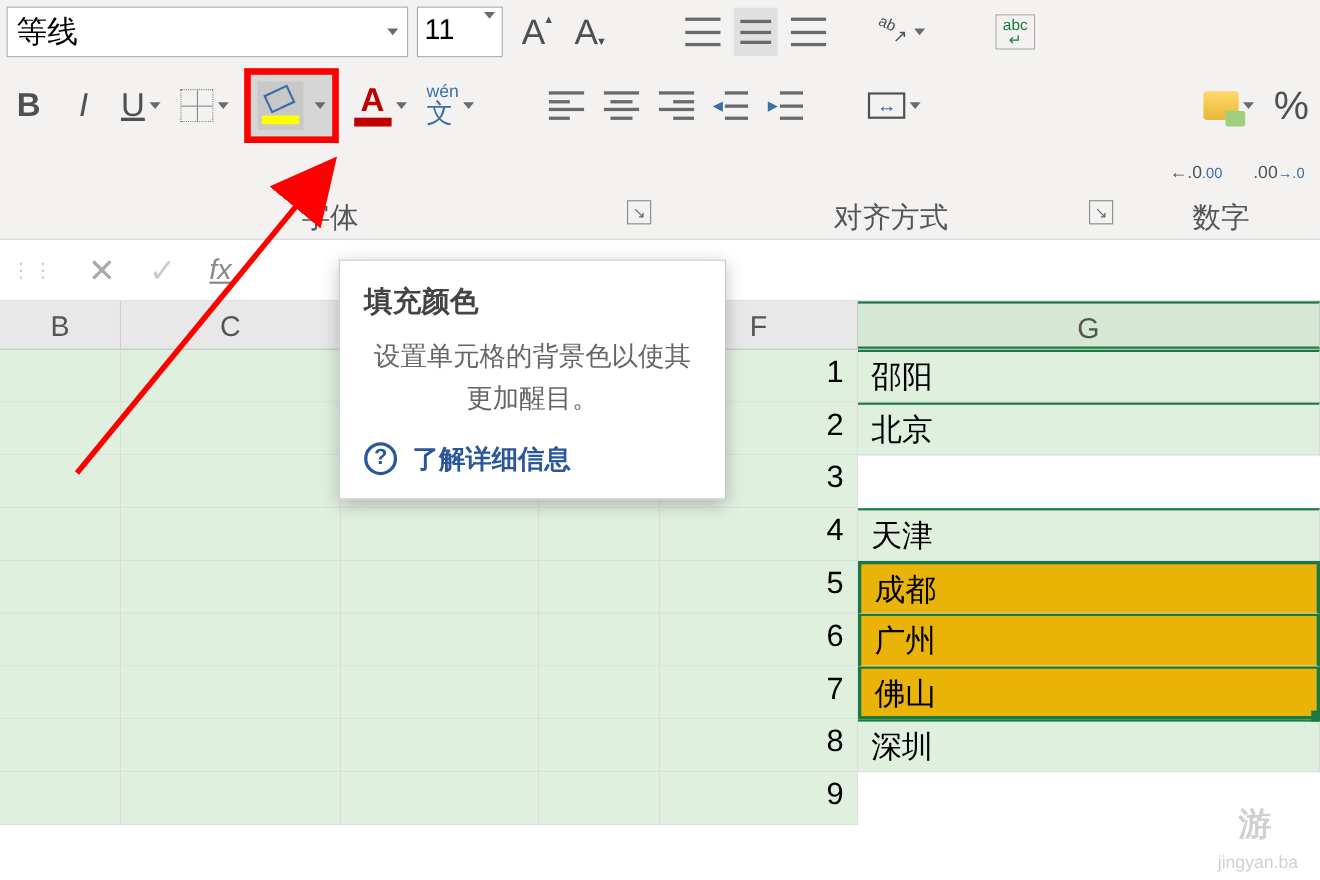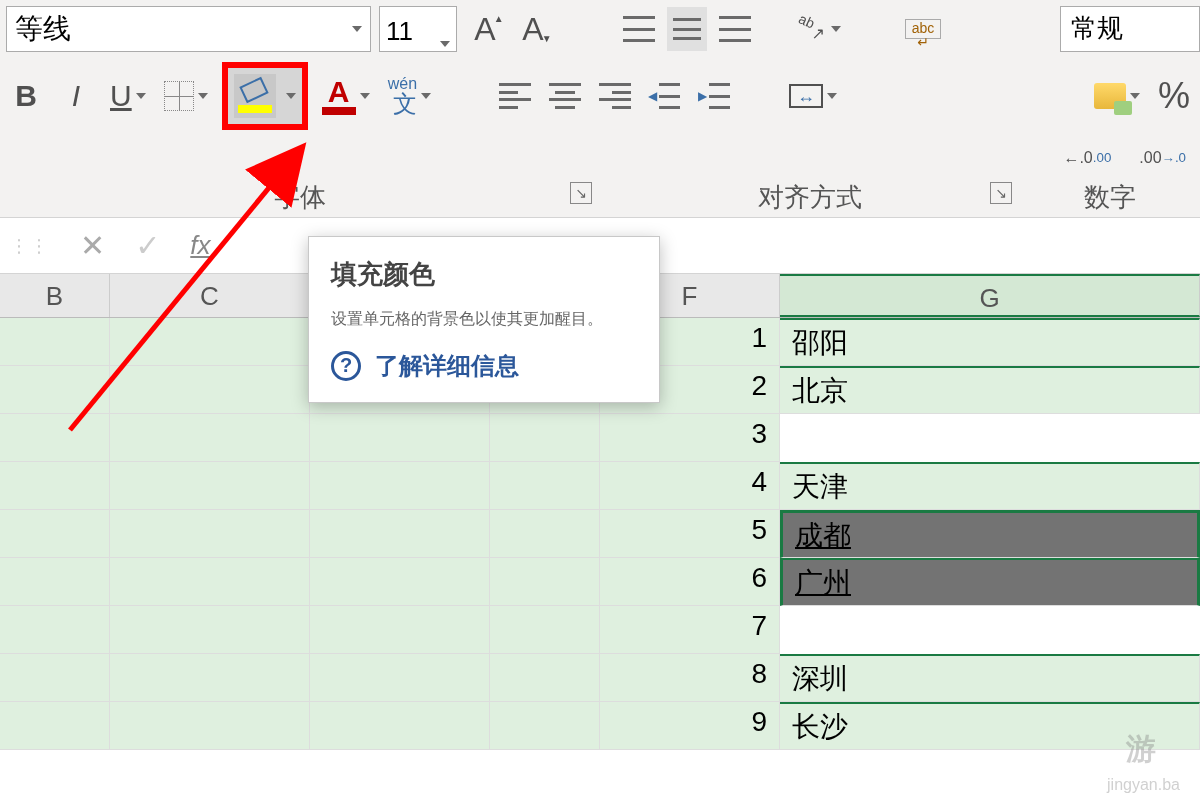--- a/index.html
+++ b/index.html
@@ -3,21 +3,21 @@
 <meta charset="utf-8">
 <style>
 * { box-sizing: border-box; margin: 0; padding: 0; }
 body { font-family: "Microsoft YaHei", sans-serif; background: #fff; overflow: hidden; width: 1200px; height: 800px; position: relative; }
 
 .ribbon { background: #f3f2f1; border-bottom: 1px solid #d4d4d4; padding: 6px 0 2px 0; }
 .ribbon-row1 { display: flex; align-items: center; gap: 8px; padding: 0 18px 10px 6px; }
 .ribbon-row2 { display: flex; align-items: center; gap: 10px; padding: 0 6px 6px 6px; }
 
 .font-select { width: 365px; height: 46px; border: 1px solid #ababab; background: #fff; font-size: 28px; padding: 4px 8px; display: flex; align-items: center; justify-content: space-between; }
-.size-select { width: 78px; height: 46px; border: 1px solid #ababab; background: #fff; font-size: 26px; padding: 4px 6px; display: flex; align-items: flex-end; justify-content: space-between; }
+.size-select { width: 78px; height: 46px; border: 1px solid #ababab; background: #fff; font-size: 26px; padding: 4px 6px; display: flex; align-items: flex-start; justify-content: space-between; }
 
 .btn { display: inline-flex; align-items: center; justify-content: center; height: 44px; min-width: 40px; padding: 0 4px; cursor: pointer; color: #505050; }
 .dropdown-caret { width: 0; height: 0; border-left: 5px solid transparent; border-right: 5px solid transparent; border-top: 6px solid #6a6a6a; margin-left: 4px; }
 
 .biu { font-size: 30px; }
 .bold { font-weight: bold; }
 .italic { font-style: italic; }
 .underline { text-decoration: underline; }
 
 .borders-icon { width: 30px; height: 30px; border: 1px dotted #888; position: relative; }
@@ -27,40 +27,40 @@
 
 .fill-box { background: #d6d6d6; border: 6px solid #ff0000; padding: 6px; display: flex; align-items: center; gap: 6px; }
 .fill-icon { width: 34px; height: 34px; position: relative; }
 .fill-bucket { width: 24px; height: 18px; border: 2px solid #3b6fa8; transform: rotate(-25deg); position: absolute; top: 2px; left: 4px; }
 .fill-under { position: absolute; bottom: 0; left: 0; right: 0; height: 8px; background: #ffff00; }
 
 .font-color-icon { position: relative; width: 34px; height: 38px; }
 .font-color-A { font-size: 30px; color: #c00000; font-weight: bold; position: absolute; top: -2px; left: 6px; }
 .font-color-under { position: absolute; bottom: 0; left: 0; right: 0; height: 8px; background: #c00000; }
 
-.wen-icon { text-align: right; font-size: 16px; color: #3b6fa8; line-height: 1; }
+.wen-icon { text-align: left; font-size: 16px; color: #3b6fa8; line-height: 1; }
 
 .grow-A, .shrink-A { font-size: 32px; color: #505050; position: relative; }
 .grow-A::after { content: '▲'; font-size: 10px; position: absolute; top: 2px; right: -8px; color: #505050; }
 .shrink-A::after { content: '▼'; font-size: 10px; position: absolute; bottom: 4px; right: -8px; color: #505050; }
 
 .align-icon { width: 32px; height: 26px; display: flex; flex-direction: column; justify-content: space-between; }
 .align-icon span { display: block; height: 3px; background: #6a6a6a; }
 .align-top span:nth-child(1), .align-top span:nth-child(2), .align-top span:nth-child(3) { width: 100%; }
 .align-mid span { width: 100%; }
 .align-mid { background: #e0e0e0; padding: 2px; }
 .al-l span { width: 60%; } .al-l span:nth-child(odd) { width: 100%; }
 .al-c span { width: 60%; margin: 0 auto; } .al-c span:nth-child(odd) { width: 100%; }
 .al-r span { width: 60%; margin-left: auto; } .al-r span:nth-child(odd) { width: 100%; }
 
 .orient-icon { width: 32px; height: 32px; position: relative; }
 .orient-icon::before { content: 'ab'; font-size: 14px; position: absolute; top: 0; left: 4px; transform: rotate(25deg); color: #505050; }
 .orient-icon::after { content: '↗'; position: absolute; bottom: 2px; right: 2px; font-size: 16px; color: #505050; }
 
-.wrap-icon { width: 36px; height: 20px; font-size: 14px; text-align: center; color: #a16207; border: 1px solid #aaa; line-height: 1; padding-top: 1px; }
+.wrap-icon { width: 36px; height: 32px; font-size: 14px; text-align: center; color: #15803d; border: 1px solid #aaa; line-height: 1; padding-top: 1px; }
 
 .indent-icon { width: 30px; height: 26px; display: flex; flex-direction: column; justify-content: space-between; position: relative; }
 .indent-icon span { display: block; height: 3px; width: 70%; background: #6a6a6a; margin-left: auto; }
 .indent-icon::before { position: absolute; left: -2px; top: 50%; transform: translateY(-50%); font-size: 12px; color: #3b6fa8; }
 .dec-indent::before { content: '◀'; }
 .inc-indent::before { content: '▶'; }
 
 .merge-icon { width: 34px; height: 24px; border: 2px solid #505050; position: relative; }
 .merge-icon::before { content: '↔'; position: absolute; left: 50%; top: 50%; transform: translate(-50%,-50%); color: #3b6fa8; font-size: 18px; }
 
@@ -81,28 +81,28 @@
 .col-headers { display: flex; background: #e8e8e8; border-bottom: 1px solid #bbb; height: 44px; }
 .col-h { border-right: 1px solid #ccc; text-align: center; font-size: 26px; color: #555; line-height: 44px; }
 .col-B { width: 110px; } .col-C { width: 200px; } .col-D { width: 180px; } .col-E { width: 110px; } .col-F { width: 180px; } .col-G { width: 420px; }
 .col-G { background: #d4e8d4; border-top: 2px solid #1a7a43; border-bottom: 2px solid #1a7a43; }
 
 .rows { }
 .row { display: flex; height: 48px; }
 .cell { border-right: 1px solid #ddd; border-bottom: 1px solid #ddd; font-size: 28px; padding: 4px 8px; background: #dff0df; }
 .cell-F { text-align: right; padding-right: 12px; }
 .cell-G { padding-left: 12px; }
-.sel { background: #737373; border-left: 3px solid #1a7a43; border-right: 3px solid #1a7a43; text-decoration: underline; }
+.sel { background: #eab308; border-left: 3px solid #1a7a43; border-right: 3px solid #1a7a43; }
 .sel-top { border-top: 3px solid #1a7a43; }
 .sel-bot { border-bottom: 3px solid #1a7a43; position: relative; }
 .sel-bot::after { content: ''; position: absolute; right: -5px; bottom: -5px; width: 10px; height: 10px; background: #1a7a43; }
 
 .tooltip { position: absolute; left: 308px; top: 236px; width: 352px; background: #fff; border: 1px solid #c8c8c8; box-shadow: 0 4px 16px rgba(0,0,0,.25); padding: 20px 22px; z-index: 100; }
 .tooltip h3 { font-size: 26px; color: #444; margin-bottom: 14px; }
-.tooltip p { font-size: 16px; color: #666; line-height: 1.6; margin-bottom: 18px; }
+.tooltip p { font-size: 24px; color: #666; line-height: 1.6; margin-bottom: 18px; text-align: center; }
 .tooltip .learn { display: flex; align-items: center; gap: 14px; color: #2b579a; font-size: 24px; font-weight: bold; }
 .tooltip .q-icon { width: 30px; height: 30px; border: 3px solid #2b579a; border-radius: 50%; display: flex; align-items: center; justify-content: center; font-size: 20px; color: #2b579a; font-weight: bold; }
 
 .arrow-line { position: absolute; left: 60px; top: 140px; width: 260px; height: 300px; pointer-events: none; z-index: 50; }
 
 .number-format { position: absolute; right: 0; top: 6px; width: 140px; height: 46px; border: 1px solid #ababab; background: #fff; font-size: 26px; padding: 4px 10px; }
 .percent-sign { font-size: 36px; color: #505050; }
 .dec-btn { font-size: 16px; color: #505050; text-align: center; line-height: 1.1; }
 .dec-btn small { color: #3b6fa8; display: block; }
 
@@ -158,23 +158,20 @@
     <div class="btn">
         <div class="orient-icon"></div>
         <span class="dropdown-caret"></span>
       </div>
 
     <div style="width:40px"></div>
     <div class="btn">
         <div class="wrap-icon"><span>abc</span><br>↵</div>
       </div>
 
-    <div class="number-format">
-      <span>常规</span>
-    </div>
   </div>
 
   <div class="ribbon-row2">
     <div class="btn biu bold">B</div>
     <div class="btn biu italic">I</div>
     <div class="btn biu underline">
         <span>U</span>
         <span class="dropdown-caret"></span>
       </div>
 
@@ -347,36 +344,36 @@
         <div class="cell col-E"></div>
         <div class="cell col-F cell-F">6</div>
         <div class="cell col-G cell-G sel">广州</div>
       </div>
       <div class="row">
         <div class="cell col-B"></div>
         <div class="cell col-C"></div>
         <div class="cell col-D"></div>
         <div class="cell col-E"></div>
         <div class="cell col-F cell-F">7</div>
+        <div class="cell col-G cell-G sel sel-bot">佛山</div>
       </div>
       <div class="row">
         <div class="cell col-B"></div>
         <div class="cell col-C"></div>
         <div class="cell col-D"></div>
         <div class="cell col-E"></div>
         <div class="cell col-F cell-F">8</div>
         <div class="cell col-G cell-G">深圳</div>
       </div>
       <div class="row">
         <div class="cell col-B"></div>
         <div class="cell col-C"></div>
         <div class="cell col-D"></div>
         <div class="cell col-E"></div>
         <div class="cell col-F cell-F">9</div>
-        <div class="cell col-G cell-G">长沙</div>
       </div>
     </div>
 </div>
 
 <div class="tooltip">
   <h3>填充颜色</h3>
   <p>设置单元格的背景色以使其更加醒目。</p>
   <div class="learn">
     <div class="q-icon">?</div>
     <span>了解详细信息</span>

